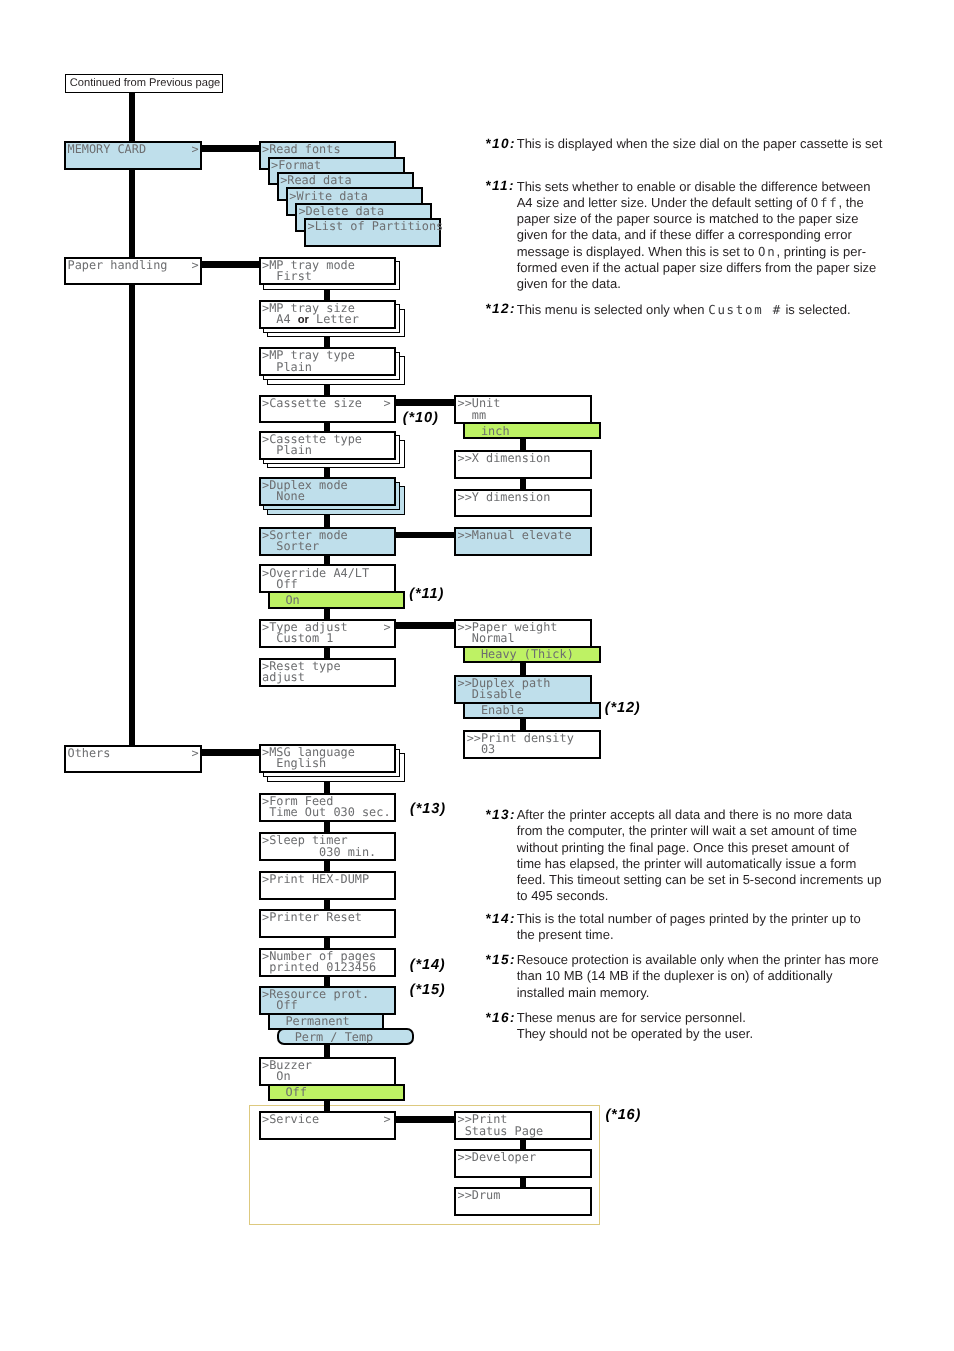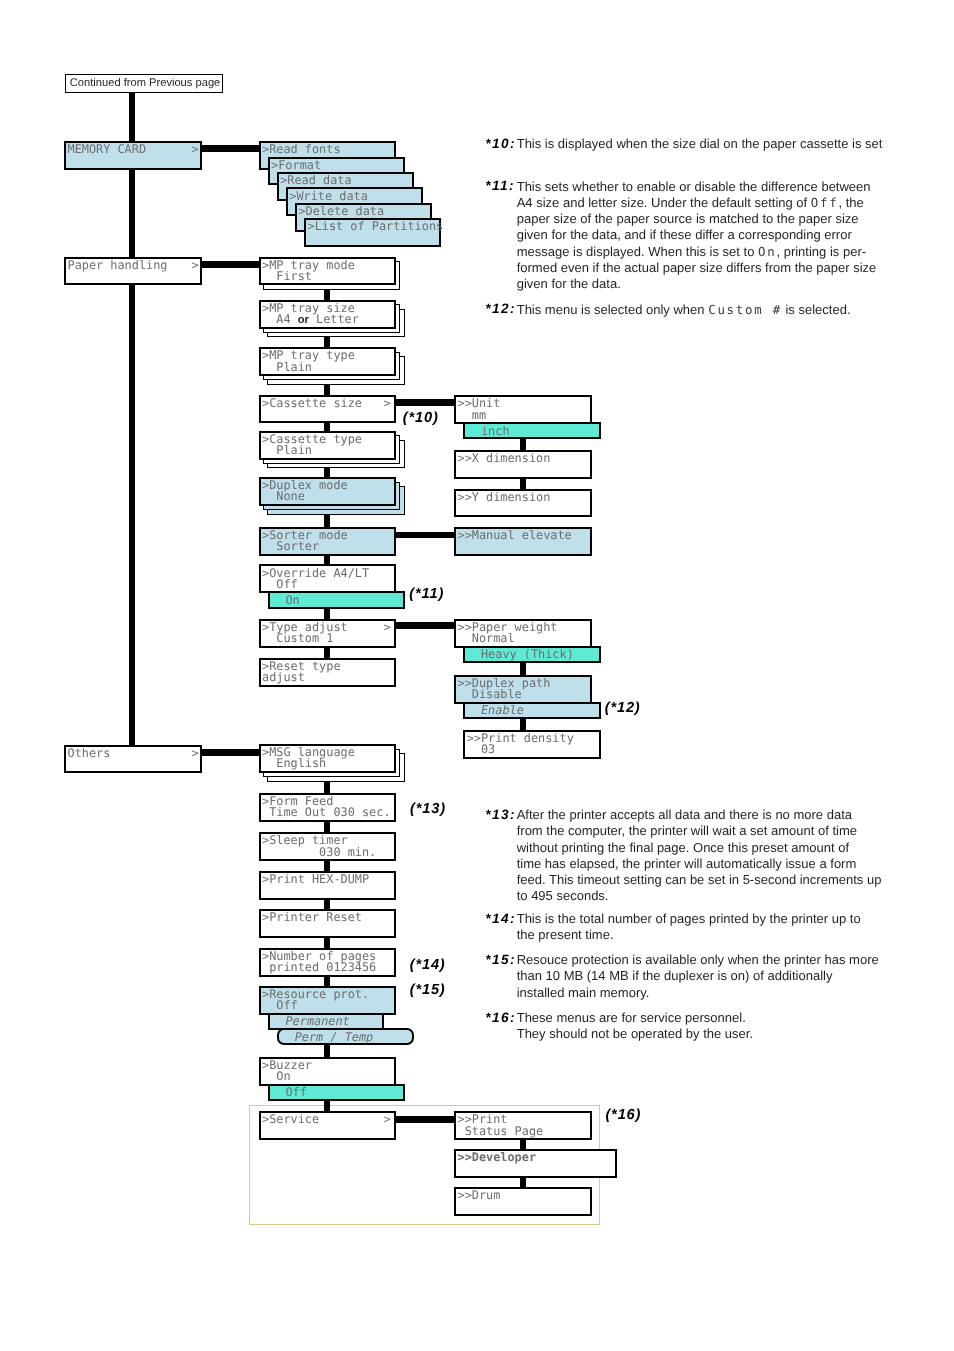--- a/index.html
+++ b/index.html
@@ -8,22 +8,22 @@
        -webkit-font-smoothing:antialiased;text-rendering:geometricPrecision;}
   #page{position:absolute;left:0;top:0;width:954px;height:1351px;}
 
   .lcd{position:absolute;box-sizing:border-box;border:2.4px solid #000;background:#fff;}
   .lcd.hl{background:var(--hl);}
   .lcd .t{position:absolute;left:1.5px;top:1.2px;white-space:pre;
           font-family:"DejaVu Sans Mono",monospace;font-size:11.86px;line-height:11.05px;
           color:var(--lcdt);}
   .lcd .arw{position:absolute;left:122.9px;top:1.2px;font-family:"DejaVu Sans Mono",monospace;
             font-size:11.86px;line-height:11.05px;color:var(--lcdt);}
-  .sub{position:absolute;box-sizing:border-box;border:2.4px solid #000;background:#5eead4;}
-  .sub.hl{background:var(--hl);font-style:italic;}
+  .sub{position:absolute;box-sizing:border-box;border:2.4px solid #000;background:#bef264;}
+  .sub.hl{background:var(--hl);}
   .sub .t{position:absolute;left:1.5px;top:1.7px;white-space:pre;
           font-family:"DejaVu Sans Mono",monospace;font-size:11.86px;line-height:11.05px;
           color:var(--lcdt);}
   .lcd .t .bld{font-family:"Liberation Sans",sans-serif;font-weight:bold;font-size:11.2px;color:#231f20;}
   .lcd.c1 .arw{left:125.4px;}
   .stk{position:absolute;box-sizing:border-box;border:1.9px solid #000;background:#fff;}
   .stk.hl{background:var(--hl);}
 
   .vl{position:absolute;background:#000;width:6.1px;}
   .hz{position:absolute;background:#000;height:6.7px;}
@@ -256,21 +256,21 @@
   Disable</div>
       </div>
       <div class="lcd" style="left: 463.2px; top: 729.8px; width: 138px; height: 28.8px; z-index: 3;">
         <div class="t">&gt;&gt;Print density
   03</div>
       </div>
       <div class="lcd" style="left: 454px; top: 1111.3px; width: 138px; height: 28.8px; z-index: 3;">
         <div class="t">&gt;&gt;Print
  Status Page</div>
       </div>
-      <div class="lcd" style="left: 454px; top: 1149px; width: 163px; height: 28.8px; z-index: 3; font-weight: bold;">
+      <div class="lcd" style="left: 454px; top: 1149px; width: 138px; height: 28.8px; z-index: 3;">
         <div class="t">&gt;&gt;Developer</div>
       </div>
       <div class="lcd" style="left: 454px; top: 1187px; width: 138px; height: 28.8px; z-index: 3;">
         <div class="t">&gt;&gt;Drum</div>
       </div>
     </div>
 
   <div id="reftags">
       <div class="rft" style="left: 402.8px; top: 410.4px; z-index: 4;">(*10)</div>
       <div class="rft" style="left: 409.3px; top: 586.2px; z-index: 4;">(*11)</div>

